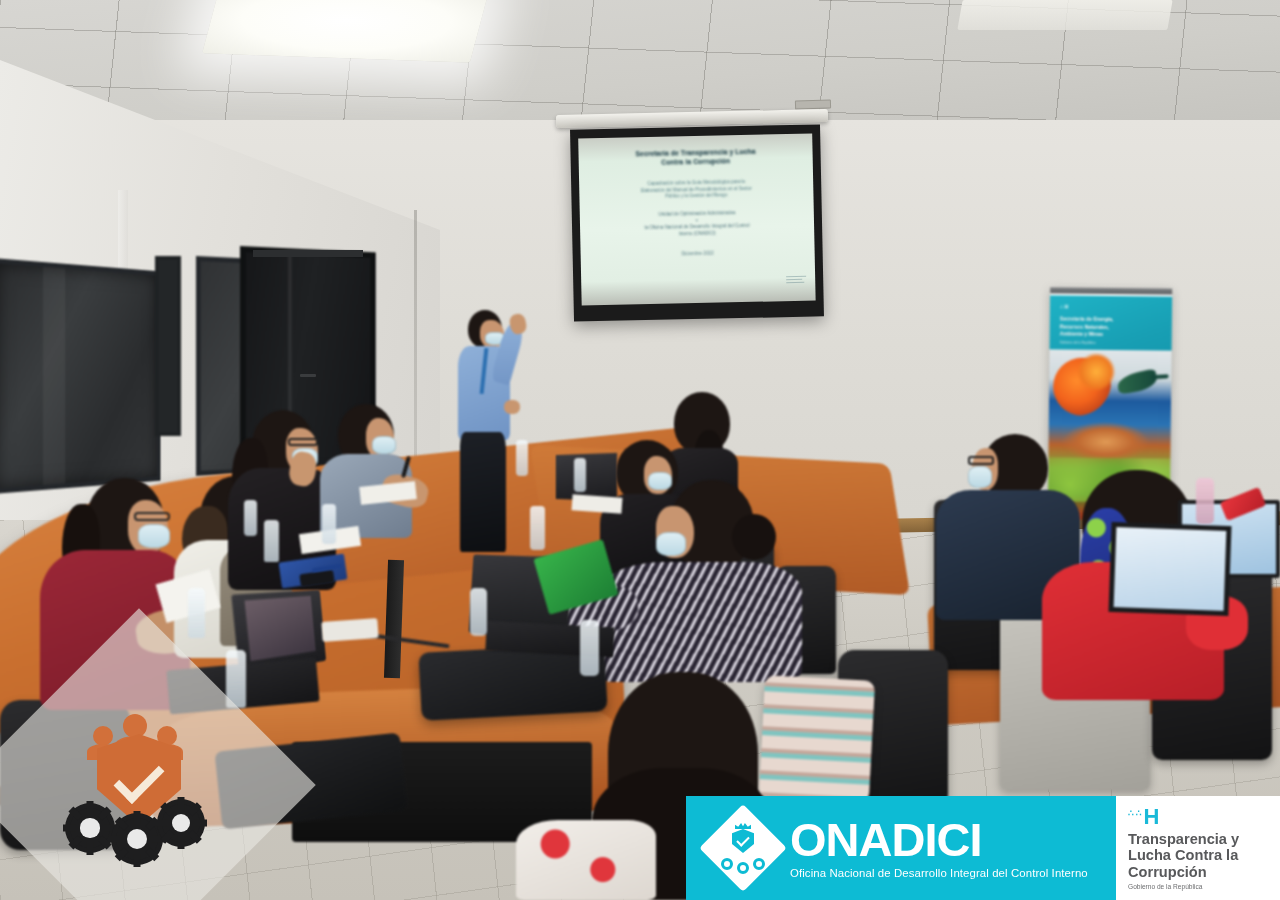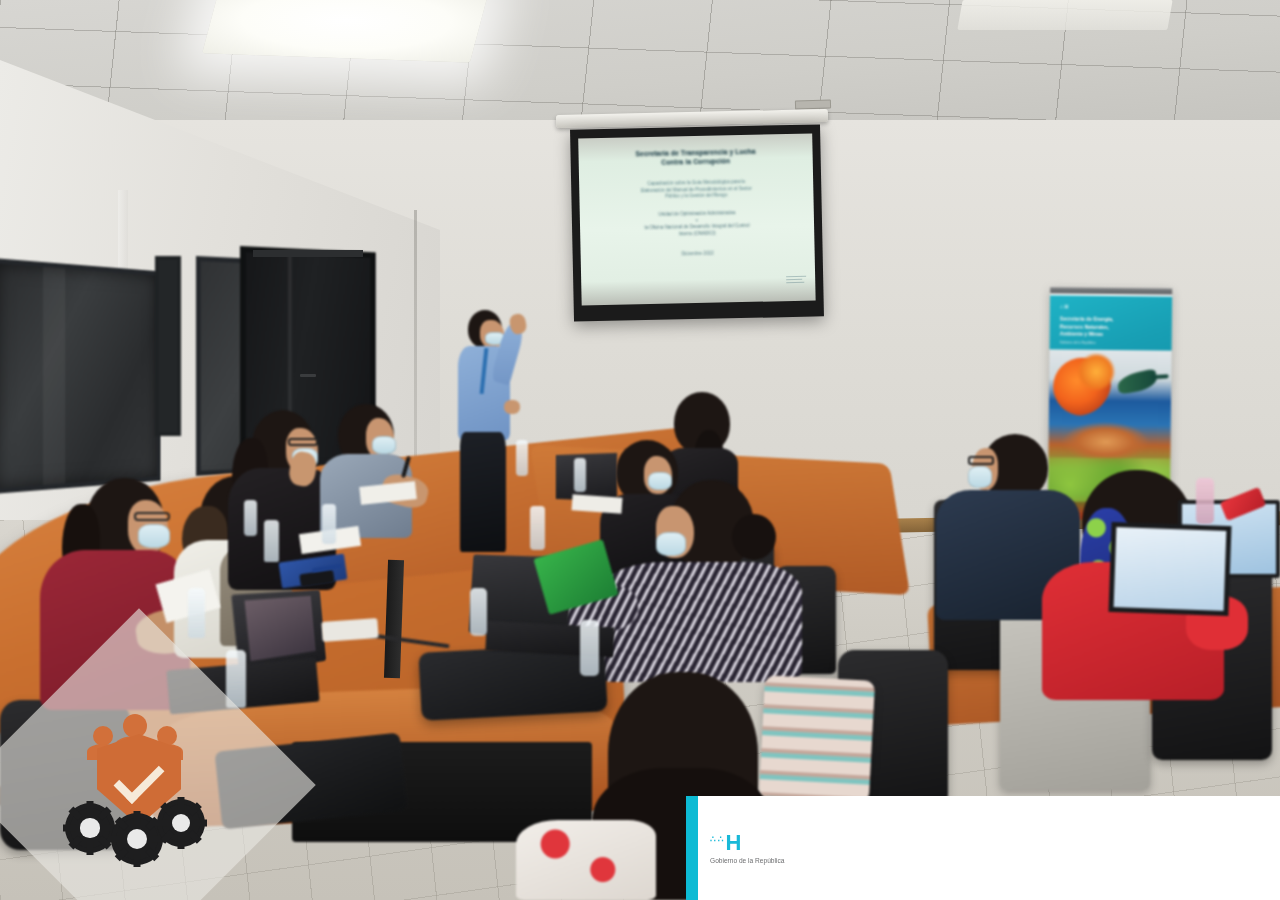--- a/index.html
+++ b/index.html
@@ -714,23 +714,43 @@
               <i style="transform: translateX(-50%) rotate(225deg); transform-origin: 50% 26px;"></i>
               <i style="transform: translateX(-50%) rotate(270deg); transform-origin: 50% 26px;"></i>
               <i style="transform: translateX(-50%) rotate(315deg); transform-origin: 50% 26px;"></i>
             </div>
         </div>
       </div>
     </div>
   </div>
 
   <div class="brandbar">
+    <div class="brand-cyan">
+      <div class="brand-diamond">
+        <div class="bd-inner">
+          <div class="bd-crown"></div>
+          <div class="bd-shield"></div>
+          <div class="bd-gear g1"></div>
+          <div class="bd-gear g2"></div>
+          <div class="bd-gear g3"></div>
+        </div>
+      </div>
+      <div class="brand-text">
+        <div class="brand-title">ONADICI</div>
+        <div class="brand-sub">Oficina Nacional de Desarrollo Integral del Control Interno</div>
+      </div>
+    </div>
     <div class="brand-white">
       <div>
         <div class="stc-h">
           <small>∴∴</small><span>H</span>
         </div>
+        <div class="stc-t">
+          <div>Transparencia y</div>
+          <div>Lucha Contra la</div>
+          <div>Corrupción</div>
+        </div>
         <div class="stc-g">Gobierno de la República</div>
       </div>
     </div>
   </div>
 
 </div>
 
 </body></html>

